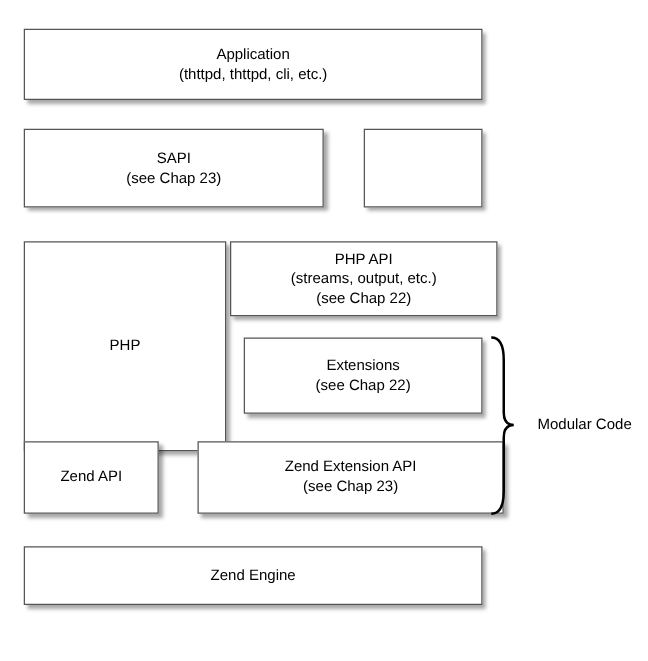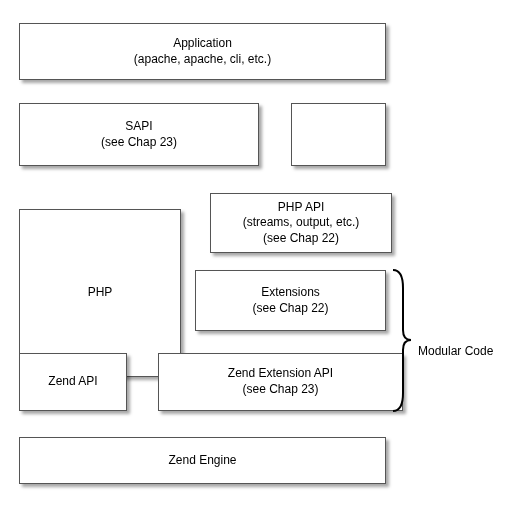--- a/index.html
+++ b/index.html
@@ -40,37 +40,37 @@
     position: absolute;
   }
 </style>
 </head>
 <body>
 
 <div class="canvas">
 
   <div class="box" style="left:19px; top:23px; width:367px; height:57px;">
     <div>Application</div>
-    <div>(apache, apache, cli, etc.)</div>
+    <div>(thttpd, thttpd, cli, etc.)</div>
   </div>
 
   <div class="box" style="left:19px; top:103px; width:240px; height:63px;">
     <div>SAPI</div>
     <div>(see Chap 23)</div>
   </div>
 
   <div class="box" style="left:291px; top:103px; width:95px; height:63px;">
     <div></div>
   </div>
 
-  <div class="box" style="left:19px; top:209px; width:162px; height:168px;">
+  <div class="box" style="left:19px; top:193px; width:162px; height:168px;">
     <div>PHP</div>
   </div>
 
-  <div class="box" style="left:210px; top:193px; width:182px; height:60px;">
+  <div class="box" style="left:184px; top:193px; width:214px; height:60px;">
     <div>PHP API</div>
     <div>(streams, output, etc.)</div>
     <div>(see Chap 22)</div>
   </div>
 
   <div class="box" style="left:195px; top:270px; width:191px; height:61px;">
     <div>Extensions</div>
     <div>(see Chap 22)</div>
   </div>
 
@@ -90,15 +90,15 @@
   <svg class="brace" style="left:391px; top:268px; width:22px; height:145px;" viewBox="0 0 22 145">
     <path d="M2,2
              Q12,2 12,20
              L12,62
              Q12,72 20,72
              Q12,72 12,82
              L12,125
              Q12,143 2,143" fill="none" stroke="#000" stroke-width="2"></path>
   </svg>
 
-  <div class="annotation" style="left:418px; top:332px;margin-top:12px;">Modular Code</div>
+  <div class="annotation" style="left:430px; top:332px;">Modular Code</div>
 
 </div>
 
 </body></html>

